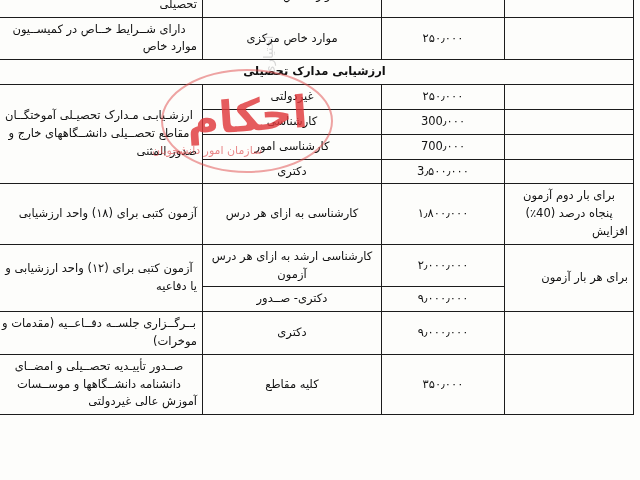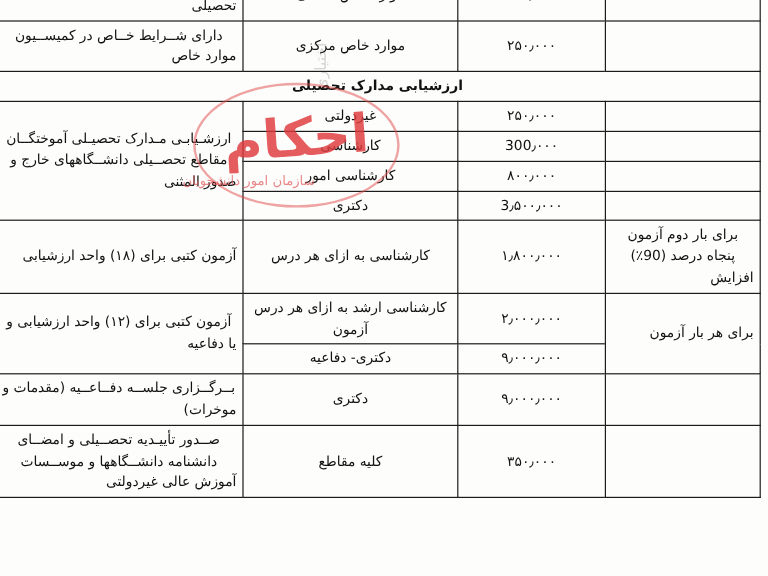--- a/index.html
+++ b/index.html
@@ -177,47 +177,47 @@
         <td class="col-desc" rowspan="4">ارزشـیابـی مـدارک تحصیـلی آموختگــان مقاطع تحصــیلی دانشــگاههای خارج و صدور المثنی</td>
 
       </tr>
       <tr>
         <td class="col-note blank"></td>
         <td class="col-fee">300٫۰۰۰</td>
         <td class="col-level">کارشناسی</td>
       </tr>
       <tr>
         <td class="col-note blank"></td>
-        <td class="col-fee">۸۰۰٫۰۰۰</td>
+        <td class="col-fee">700٫۰۰۰</td>
         <td class="col-level">کارشناسی امور</td>
       </tr>
       <tr>
         <td class="col-note blank"></td>
         <td class="col-fee">3٫۵۰۰٫۰۰۰</td>
         <td class="col-level">دکتری</td>
       </tr>
 
       <tr>
-        <td class="col-note">برای بار دوم آزمون پنجاه درصد (90٪) افزایش</td>
+        <td class="col-note">برای بار دوم آزمون پنجاه درصد (40٪) افزایش</td>
         <td class="col-fee">۱٫۸۰۰٫۰۰۰</td>
         <td class="col-level">کارشناسی به ازای هر درس</td>
         <td class="col-desc">آزمون کتبی برای (۱۸) واحد ارزشیابی</td>
 
       </tr>
 
       <tr>
         <td class="col-note" rowspan="2">برای هر بار آزمون</td>
         <td class="col-fee">۲٫۰۰۰٫۰۰۰</td>
         <td class="col-level">کارشناسی ارشد به ازای هر درس آزمون</td>
         <td class="col-desc" rowspan="2">آزمون کتبی برای (۱۲) واحد ارزشیابی و یا دفاعیه</td>
 
       </tr>
       <tr>
         <td class="col-fee">۹٫۰۰۰٫۰۰۰</td>
-        <td class="col-level">دکتری- دفاعیه</td>
+        <td class="col-level">دکتری- صــدور</td>
       </tr>
 
       <tr>
         <td class="col-note blank"></td>
         <td class="col-fee">۹٫۰۰۰٫۰۰۰</td>
         <td class="col-level">دکتری</td>
         <td class="col-desc">بــرگــزاری جلســه دفــاعــیه (مقدمات و موخرات)</td>
 
       </tr>
 

